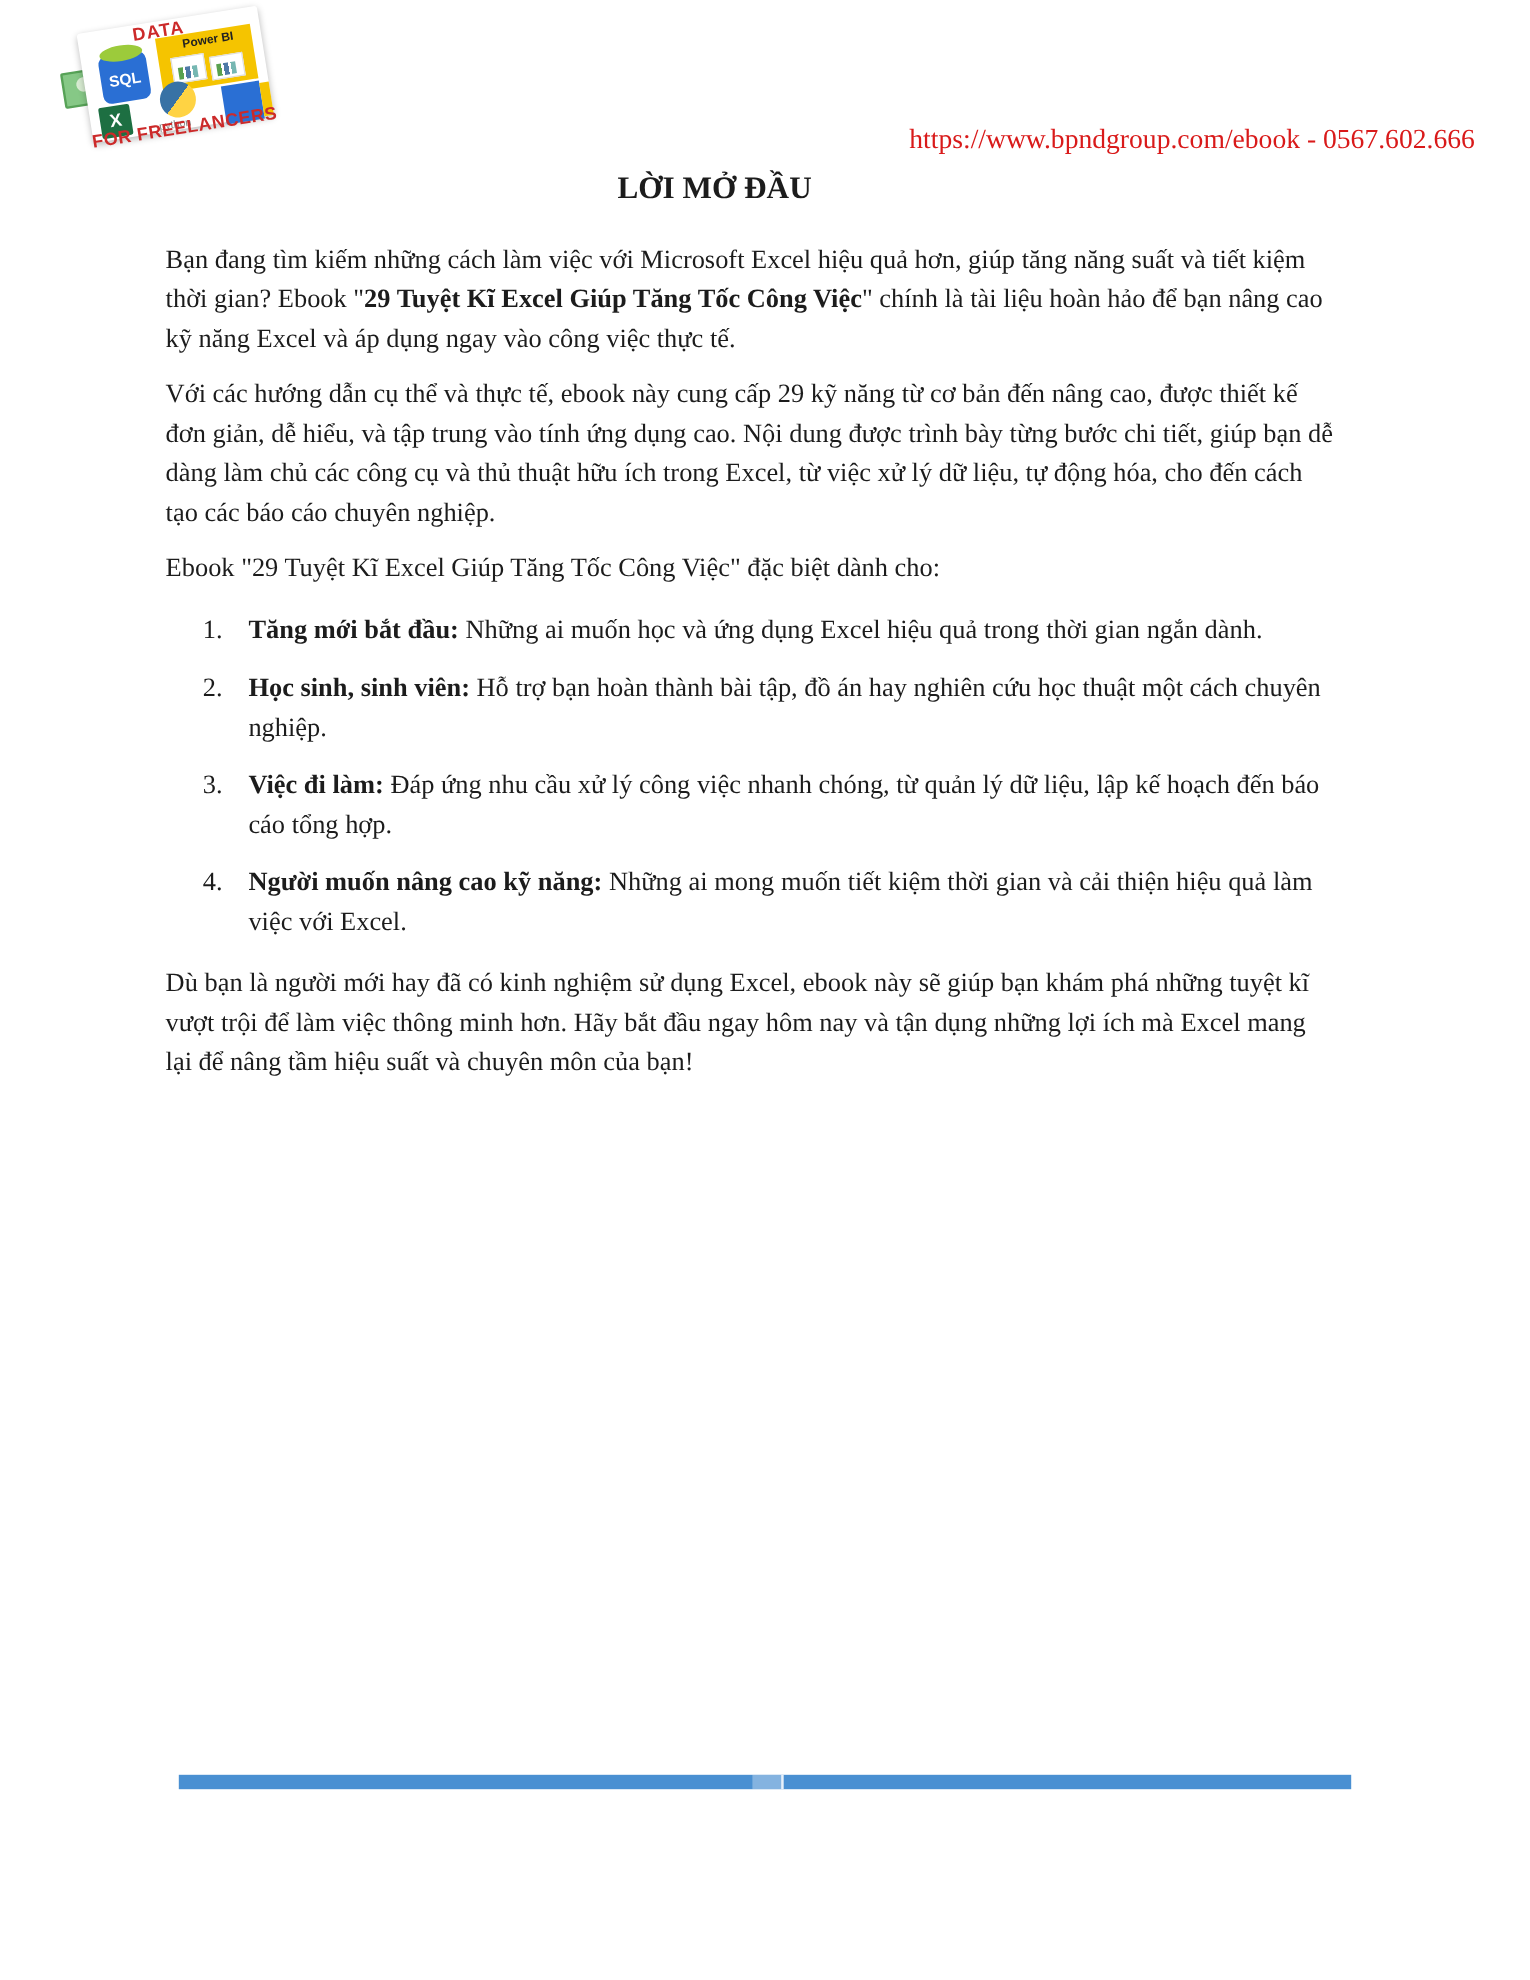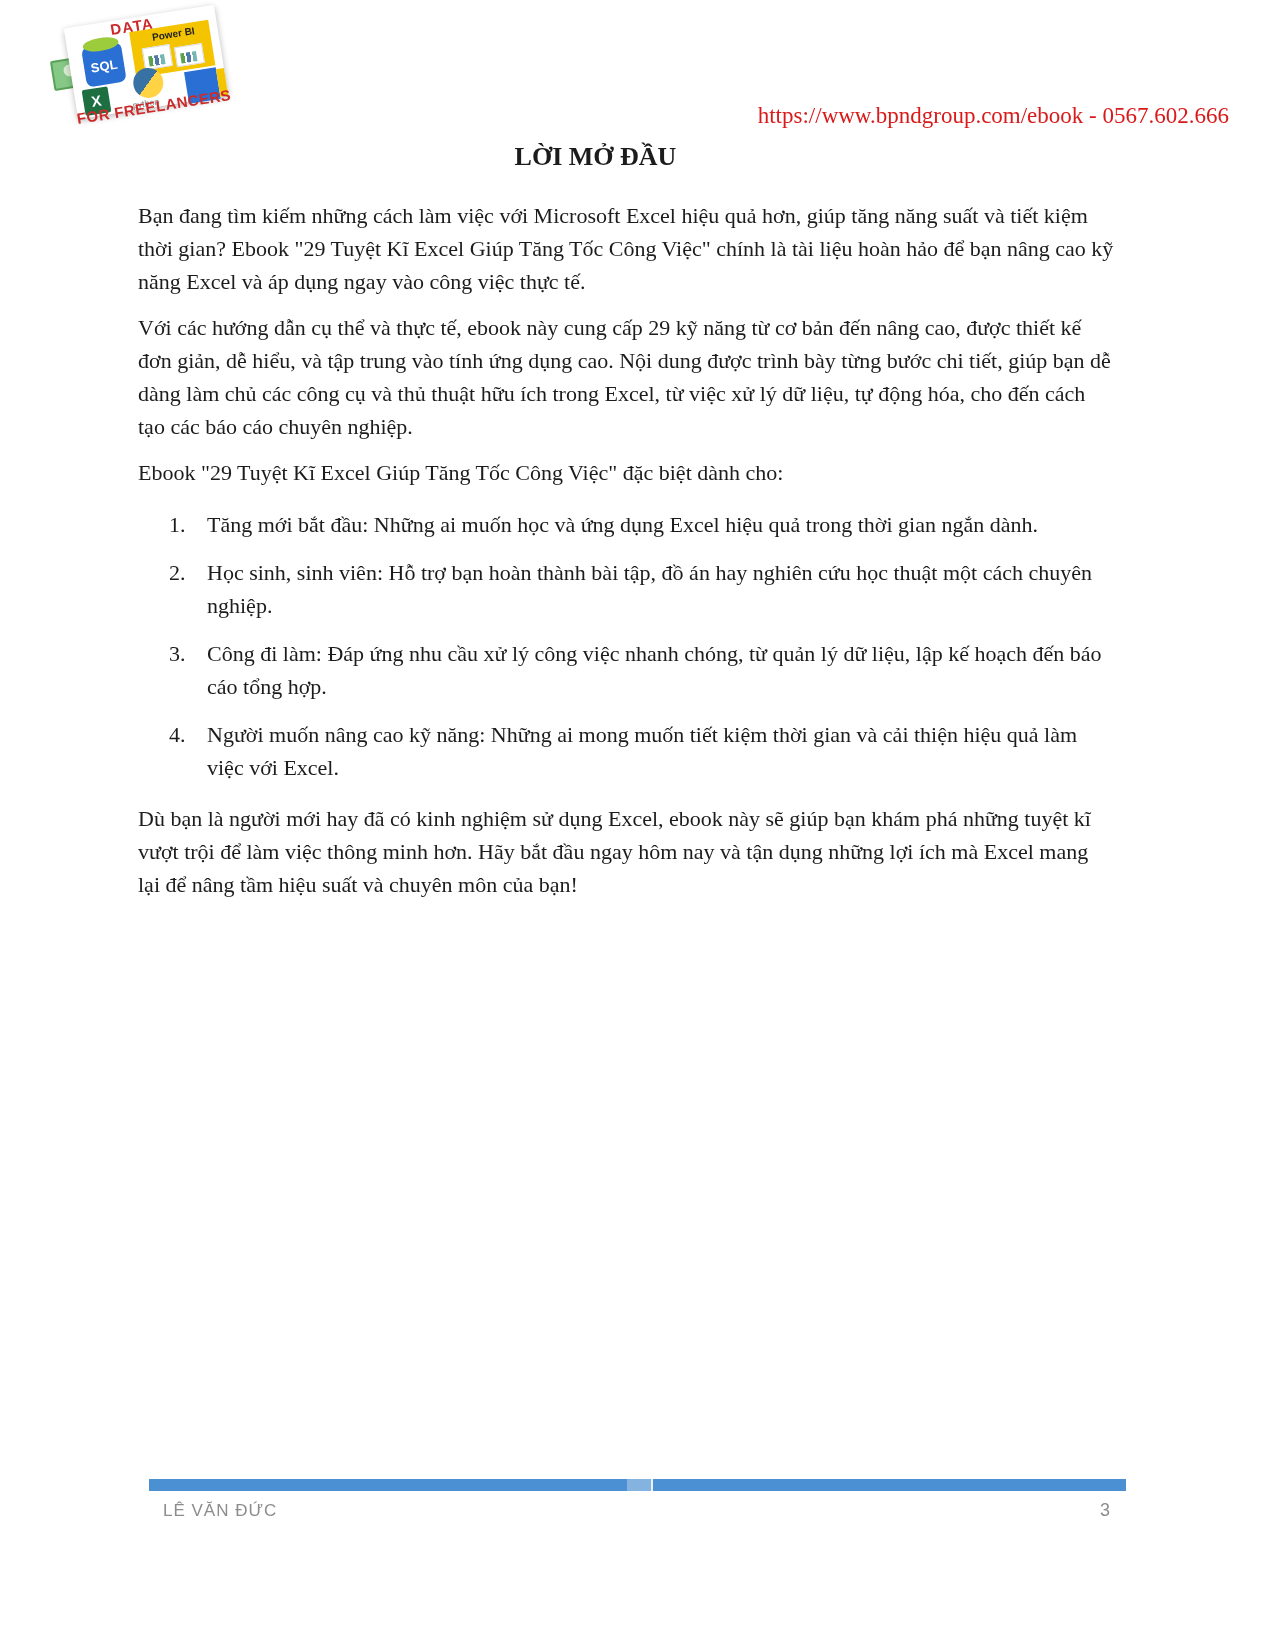--- a/index.html
+++ b/index.html
@@ -54,21 +54,21 @@
   .content { position:absolute; left:138px; top:142px; width:977px; font-size:22px; line-height:33px; }
   .doc-title { margin:0 62px 27px 0; text-align:center; font-weight:bold; font-size:26px; line-height:30px; }
   .para { margin:0 0 13px 0; }
   .section-heading { font-weight:bold; margin:14px 0 0 0; }
   .section-intro { margin:0 0 12px 0; }
   .benefit-list { margin:19px 0 11px 0; padding:0; list-style:none; }
   .benefit-item { display:flex; margin-bottom:15px; }
   .benefit-num { flex:none; width:38px; margin-left:31px; }
   .benefit-text { flex:1; }
   .closing-para { margin:18px 0 15px 0; }
-  b, strong { font-weight:normal; }
+  b, strong { font-weight:bold; }
 
   
   .footer-bar { position:absolute; left:149px; top:1479px; width:977px; height:12px; background:#4a90d2; }
   .footer-bar-notch { position:absolute; left:478px; top:0; width:24px; height:12px;
     background:rgba(255,255,255,0.32); border-right:2px solid #e8f1fa; }
   .footer-row { position:absolute; left:149px; top:1500px; width:977px; display:flex;
     justify-content:space-between; align-items:center;
     font-family:"Liberation Sans", sans-serif; color:#8c8c8c; }
   .footer-author { font-size:17px; letter-spacing:1px; margin-left:14px; }
   .footer-page { font-size:18px; margin-right:16px; }
@@ -113,32 +113,28 @@
       <li class="benefit-item">
         <span class="benefit-num">1.</span>
         <span class="benefit-text"><strong>Tăng mới bắt đầu:</strong><span> Những ai muốn học và ứng dụng Excel hiệu quả trong thời gian ngắn dành.</span></span>
       </li>
       <li class="benefit-item">
         <span class="benefit-num">2.</span>
         <span class="benefit-text"><strong>Học sinh, sinh viên:</strong><span> Hỗ trợ bạn hoàn thành bài tập, đồ án hay nghiên cứu học thuật một cách chuyên nghiệp.</span></span>
       </li>
       <li class="benefit-item">
         <span class="benefit-num">3.</span>
-        <span class="benefit-text"><strong>Công đi làm:</strong><span> Đáp ứng nhu cầu xử lý công việc nhanh chóng, từ quản lý dữ liệu, lập kế hoạch đến báo cáo tổng hợp.</span></span>
+        <span class="benefit-text"><strong>Việc đi làm:</strong><span> Đáp ứng nhu cầu xử lý công việc nhanh chóng, từ quản lý dữ liệu, lập kế hoạch đến báo cáo tổng hợp.</span></span>
       </li>
       <li class="benefit-item">
         <span class="benefit-num">4.</span>
         <span class="benefit-text"><strong>Người muốn nâng cao kỹ năng:</strong><span> Những ai mong muốn tiết kiệm thời gian và cải thiện hiệu quả làm việc với Excel.</span></span>
       </li>
     </ol>
 
     <p class="closing-para">Dù bạn là người mới hay đã có kinh nghiệm sử dụng Excel, ebook này sẽ giúp bạn khám phá những tuyệt kĩ vượt trội để làm việc thông minh hơn. Hãy bắt đầu ngay hôm nay và tận dụng những lợi ích mà Excel mang lại để nâng tầm hiệu suất và chuyên môn của bạn!</p>
   </div>
 
   <div class="footer-bar">
     <span class="footer-bar-notch"></span>
   </div>
-  <div class="footer-row">
-    <span class="footer-author">LÊ VĂN ĐỨC</span>
-    <span class="footer-page">3</span>
-  </div>
 
 </div>
 
 </body></html>

